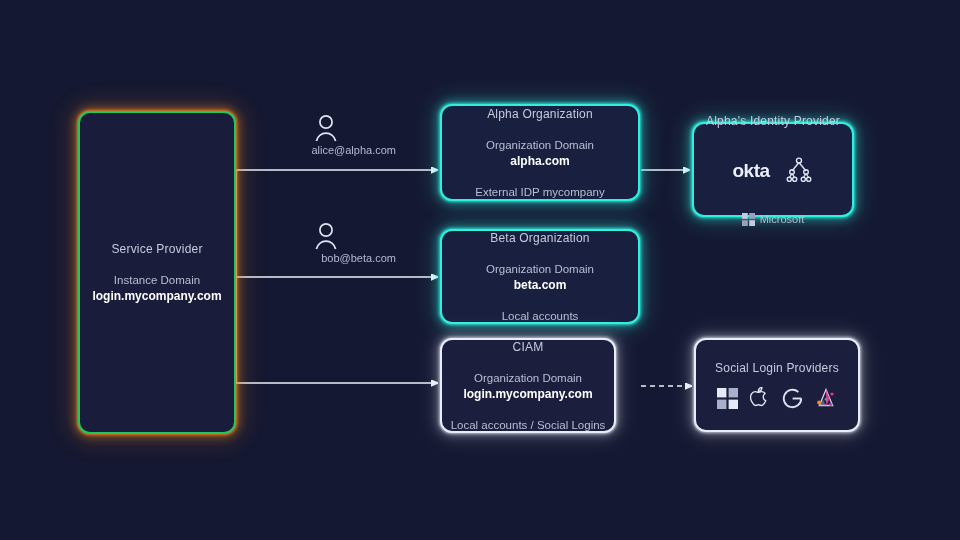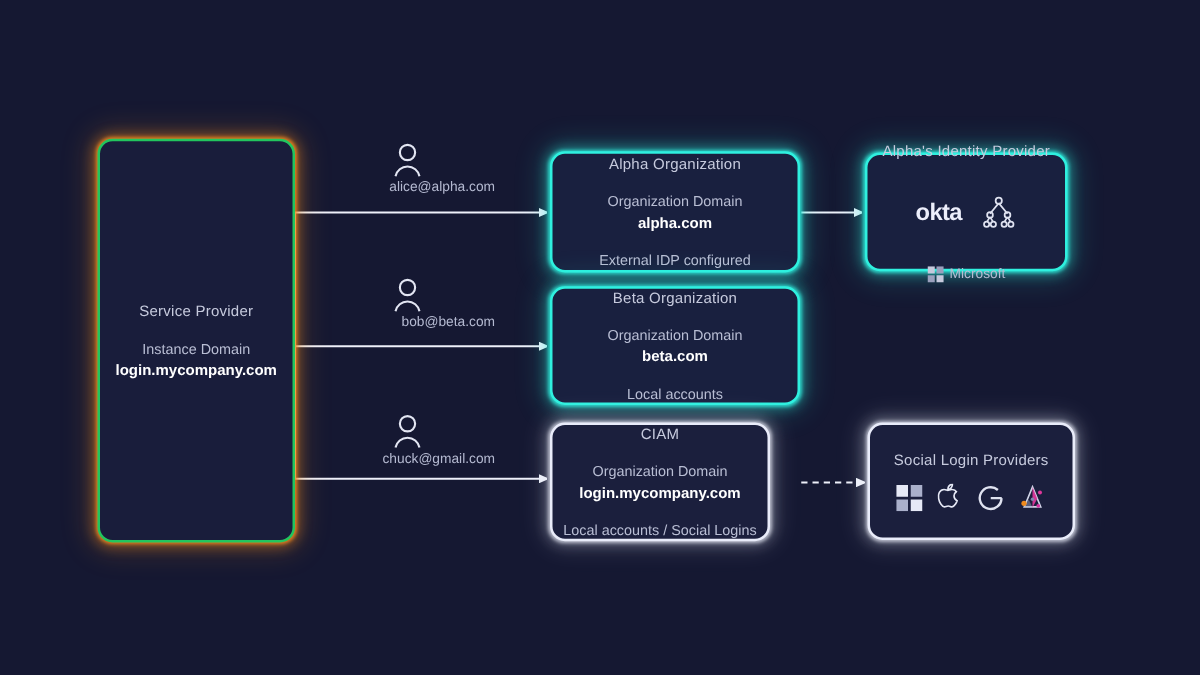--- a/index.html
+++ b/index.html
@@ -83,21 +83,21 @@
   
   #service-provider {
     left: 78px;
     top: 111px;
     width: 158px;
     height: 323px;
   }
   #service-provider .node-title { margin-bottom: 0; }
 
   
-  #org-alpha  { left: 440px; top: 121px; width: 200px; height: 97px; }
+  #org-alpha  { left: 440px; top: 104px; width: 200px; height: 97px; }
   #org-beta   { left: 440px; top: 229px; width: 200px; height: 95px; }
   #org-ciam   { left: 440px; top: 338px; width: 176px; height: 95px; }
 
   
   #idp-alpha  { left: 692px; top: 122px; width: 162px; height: 95px; gap: 20px; }
   #social-providers { left: 694px; top: 338px; width: 166px; height: 94px; }
 
   
   .user {
     position: absolute;
@@ -192,33 +192,26 @@
   </div>
 
   <div class="user" id="user-bob">
     <svg class="avatar" width="26" height="28" viewBox="0 0 26 28">
       <circle cx="13" cy="8" r="6.1" fill="none" stroke="#e2e5f2" stroke-width="1.7"></circle>
       <path d="M3.4,27 a9.8,9.8 0 0 1 19.2,0" fill="none" stroke="#e2e5f2" stroke-width="1.7"></path>
     </svg>
     <span class="email">bob@beta.com</span>
   </div>
 
-  <div class="user" id="user-chuck">
-    <svg class="avatar" width="26" height="28" viewBox="0 0 26 28">
-      <circle cx="13" cy="8" r="6.1" fill="none" stroke="#e2e5f2" stroke-width="1.7"></circle>
-      <path d="M3.4,27 a9.8,9.8 0 0 1 19.2,0" fill="none" stroke="#e2e5f2" stroke-width="1.7"></path>
-    </svg>
-    <span class="email">chuck@gmail.com</span>
-  </div>
 
   <div class="node node-cyan" id="org-alpha">
     <div class="node-title">Alpha Organization</div>
     <div class="node-sub">Organization Domain</div>
     <div class="node-strong">alpha.com</div>
-    <div class="node-foot">External IDP configured</div>
+    <div class="node-foot">External IDP mycompany</div>
   </div>
 
   <div class="node node-cyan" id="org-beta">
     <div class="node-title">Beta Organization</div>
     <div class="node-sub">Organization Domain</div>
     <div class="node-strong">beta.com</div>
     <div class="node-foot">Local accounts</div>
   </div>
 
   <div class="node node-white" id="org-ciam">

